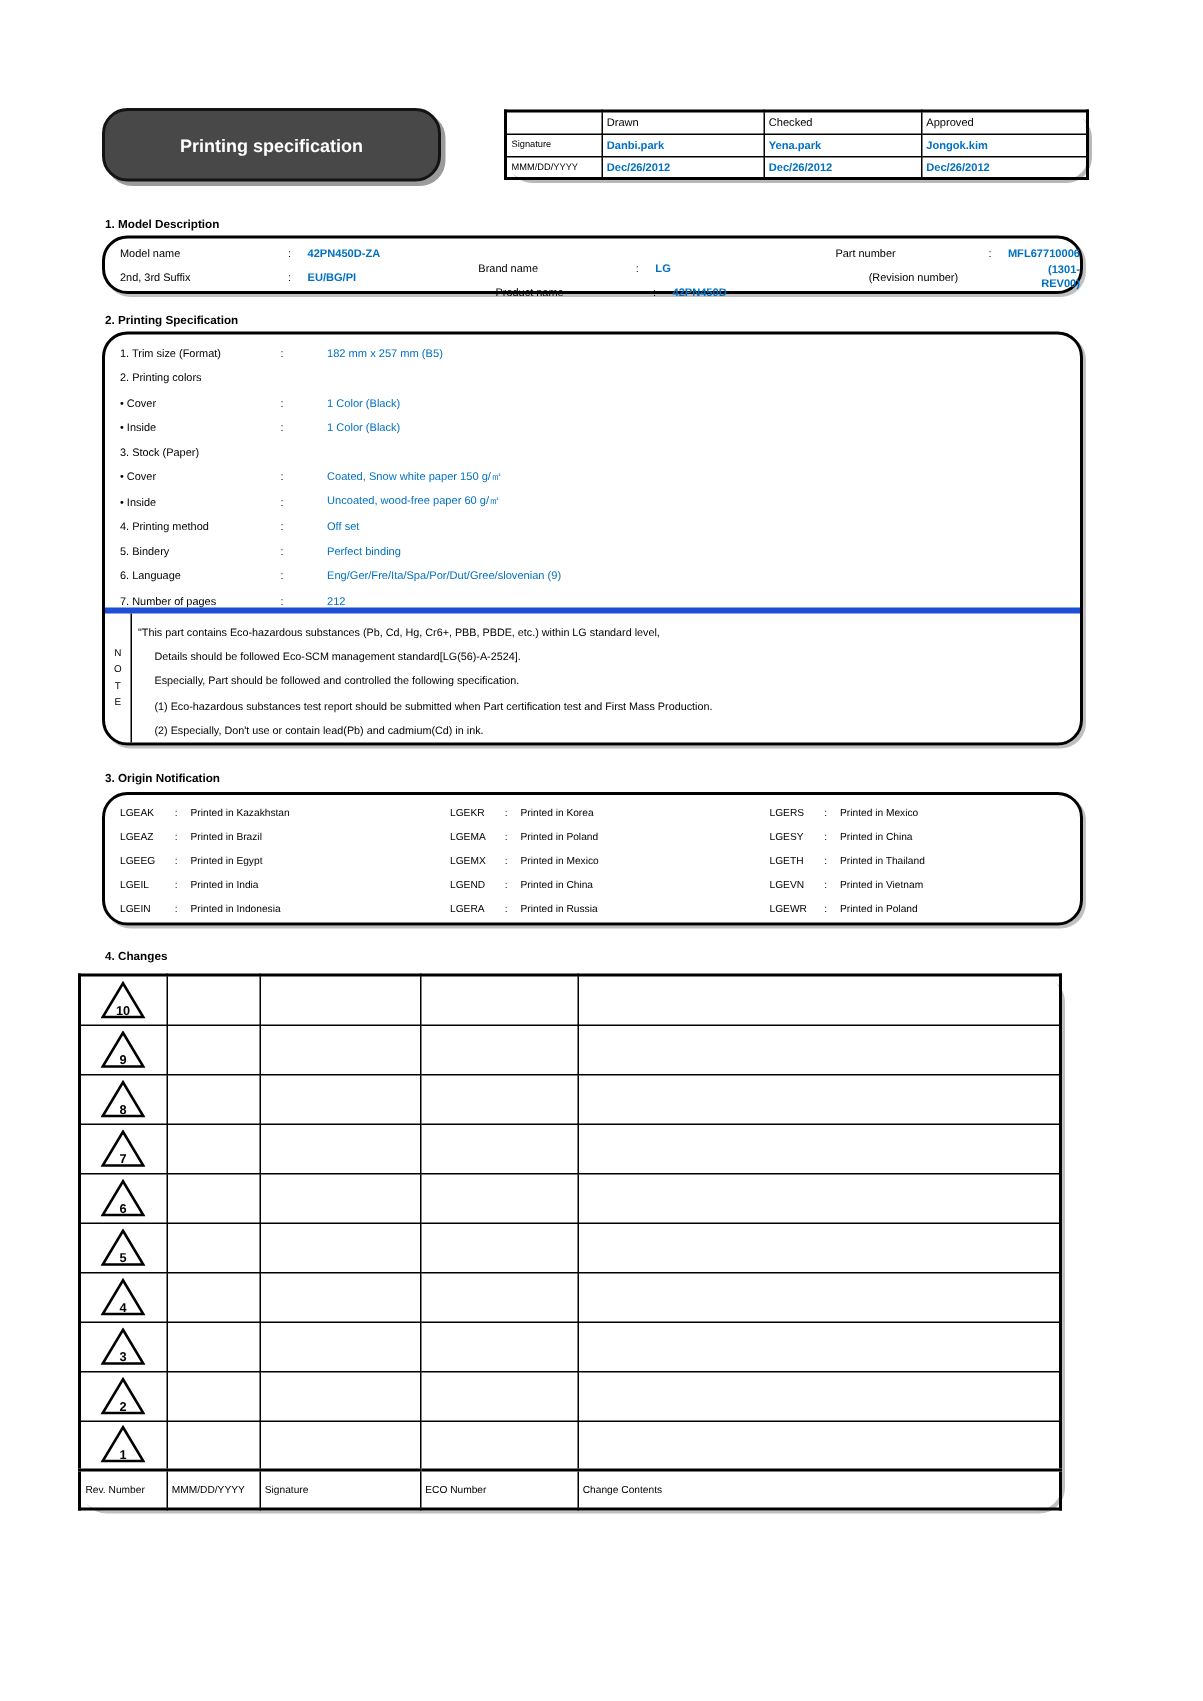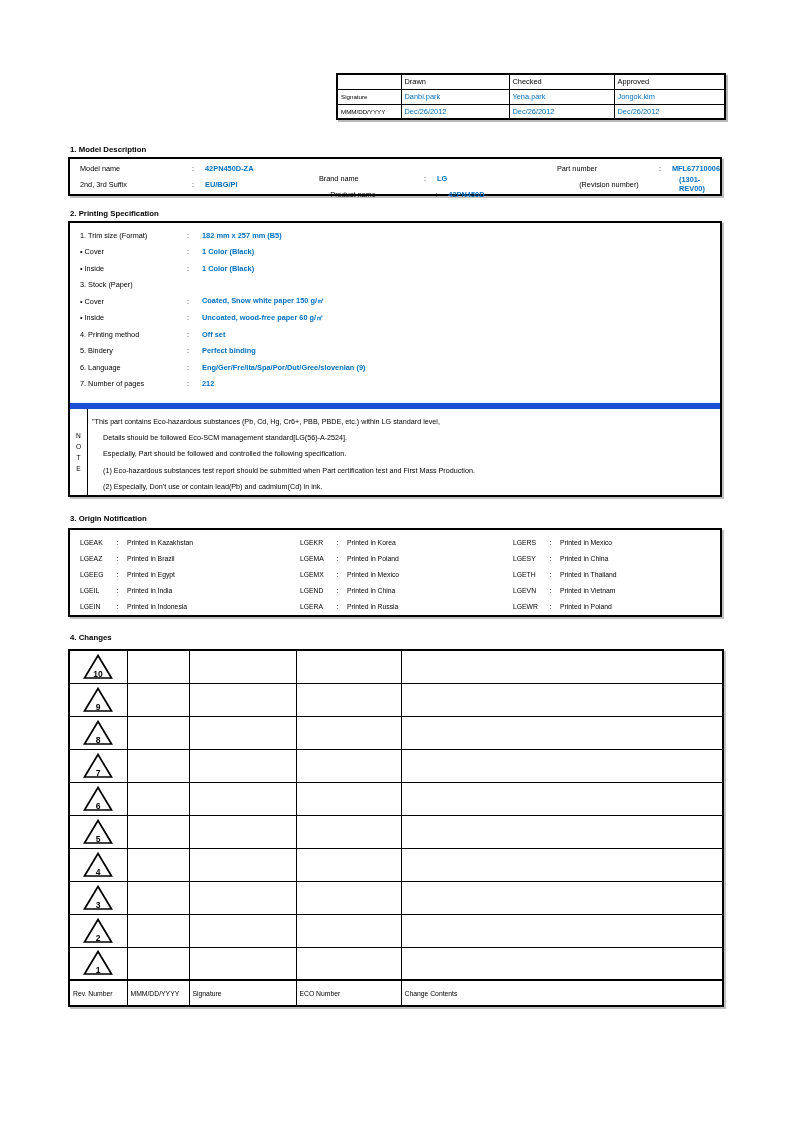--- a/index.html
+++ b/index.html
@@ -1,21 +1,21 @@
 <!DOCTYPE html>
 <html><head>
 <meta charset="utf-8">
 <style>
   html,body { margin:0; padding:0; background:#ffffff; }
   .page {
     position:relative; width:802px; height:1134px; background:#ffffff;
     font-family:"Liberation Sans","DejaVu Sans",sans-serif; color:#000;
     overflow:hidden;
   }
-  .abs { position:absolute; }
+  .abs { position:absolute;border-radius:17px; }
   * { box-sizing:border-box; }
 
   
   .title-box {
     left:68px; top:72px; width:226px; height:49px;
     background:#484848; border:2px solid #141414;
     box-shadow:3px 3px 0 #9b9b9b;
     display:flex; align-items:center; justify-content:center;
   }
   .title-box .title-text { color:#ffffff; font-weight:bold; font-size:12px; }
@@ -23,21 +23,21 @@
   
   .sig-table {
     left:336px; top:73px; width:388px;
     border-collapse:collapse; table-layout:fixed;
     border:2px solid #000; box-shadow:2px 2px 0 #b8b8b8;
     font-size:7.2px;
   }
   .sig-table td { border:1px solid #000; height:15px; padding:0 0 0 3px; vertical-align:middle; }
   .sig-table .hdr { font-size:7.4px; color:#000; }
   .sig-table .lbl { font-size:6.2px; }
-  .sig-table .val { color:#0070C0; font-weight:normal; font-size:7.4px; }
+  .sig-table .val { color:#0070C0; font-weight:bold; font-size:7.4px; }
 
   
   .sec-heading { font-weight:bold; font-size:7.8px; white-space:nowrap;text-align:center; }
   #heading-model    { left:70px; top:145px; }
   #heading-printing { left:70px; top:209px; }
   #heading-origin   { left:70px; top:514px; }
   #heading-changes  { left:70px; top:633px; }
 
   
   .model-box {
@@ -45,33 +45,33 @@
     border:2px solid #000; box-shadow:2px 2px 0 #c0c0c0;
     display:flex; flex-direction:column; justify-content:space-around; padding:2px 0;
   }
   .m-row { display:flex; align-items:center; font-size:7.3px; height:15px;gap:43px; }
   .m-group { display:flex; align-items:center; }
   .m-g1 { width:227px; } .m-g2 { width:215px;margin-top:20px; } .m-g3 { flex:1; }
   .m-g1 .m-lbl { width:122px; padding-left:10px; }
   .m-g2 .m-lbl { width:105px; }
   .m-g3 .m-lbl { width:102px; }
   .m-colon { width:13px; }
-  .m-val { color:#0070C0; font-weight:bold; font-size:7.4px; }
+  .m-val { color:#0070C0; font-weight:bold; font-size:7.4px;text-align:right; }
 
   
   .specnote-box {
     left:68px; top:221px; width:654px;
     border:2px solid #000; box-shadow:2px 2px 0 #c0c0c0;
   }
-  .spec-area { height:186px; border-bottom:6px solid #1d4ed8; padding-top:4px; }
+  .spec-area { height:186px; border-bottom:4px solid #1d4ed8; padding-top:4px; }
   .spec-row { display:flex; align-items:center; height:16.5px; font-size:7.3px; }
   .spec-lbl { width:117px; padding-left:10px; }
   .spec-lbl.indent { }
   .spec-colon { width:15px; }
-  .spec-val { color:#0070C0; font-weight:bold; font-size:7.4px; }
+  .spec-val { color:#0070C0; font-weight:normal; font-size:7.4px;margin-left:16px; }
 
   .note-area { display:flex; height:86px; }
   .note-letters {
     width:18px; border-right:1px solid #000;
     display:flex; flex-direction:column; justify-content:center; align-items:center;
     font-size:6.6px; line-height:11px;
   }
   .note-lines { flex:1; padding:5px 0 0 4px; font-size:7.2px; }
   .note-line { line-height:16.2px; white-space:nowrap; }
   .note-line.indented { padding-left:11px; }
@@ -84,39 +84,42 @@
   }
   .o-col { display:flex; flex-direction:column; justify-content:space-around; }
   .o-col.first .o-row { padding-left:10px; }
   .o-row { display:flex; align-items:center; font-size:6.8px; height:16px; }
   .o-code { width:28px; }
   .o-colon { width:19px; text-align:center; }
   .o-place { flex:1; }
 
   
   .changes-table {
-    left:68px; top:649px; width:654px;
+    left:52px; top:649px; width:654px;
     border-collapse:collapse; table-layout:fixed;
     border:2px solid #000; box-shadow:2px 2px 0 #c0c0c0;
   }
   .changes-table td { border:1px solid #000; padding:0; }
   .changes-table tr.trirow td { height:33px; }
   .tri-cell { text-align:center; vertical-align:middle; }
   .tri { display:inline-block; vertical-align:middle; }
   .tri-num { font-size:8.5px; font-weight:bold; fill:#000; font-family:"Liberation Sans","DejaVu Sans",sans-serif; }
   .changes-table tr.footer-row td {
     border-top:2px solid #000; height:26px; font-size:6.8px;
     padding-left:3px; vertical-align:middle;
   }
 </style>
 </head>
 <body>
 
 <div class="page">
 
+  <div class="abs title-box">
+    <span class="title-text">Printing specification</span>
+  </div>
 
   <table class="abs sig-table">
     <colgroup>
         <col style="width:64px">
         <col style="width:108px">
         <col style="width:105px">
         <col style="width:111px">
       </colgroup>
     <tbody>
         <tr>
@@ -180,20 +183,23 @@
 
   <div class="abs sec-heading" id="heading-printing">2. Printing Specification</div>
   <div class="abs specnote-box">
     <div class="spec-area">
       <div class="spec-row">
         <span class="spec-lbl">1. Trim size (Format)</span>
         <span class="spec-colon">:</span>
         <span class="spec-val">182 mm x 257 mm (B5)</span>
       </div>
       <div class="spec-row">
+        <span class="spec-lbl">2. Printing colors</span>
+      </div>
+      <div class="spec-row">
         <span class="spec-lbl indent">• Cover</span>
         <span class="spec-colon">:</span>
         <span class="spec-val">1 Color (Black)</span>
       </div>
       <div class="spec-row">
         <span class="spec-lbl indent">• Inside</span>
         <span class="spec-colon">:</span>
         <span class="spec-val">1 Color (Black)</span>
       </div>
       <div class="spec-row">

